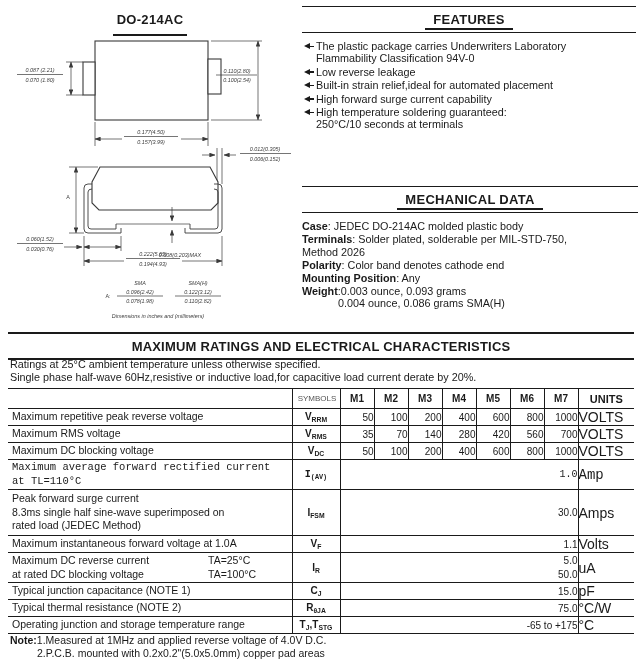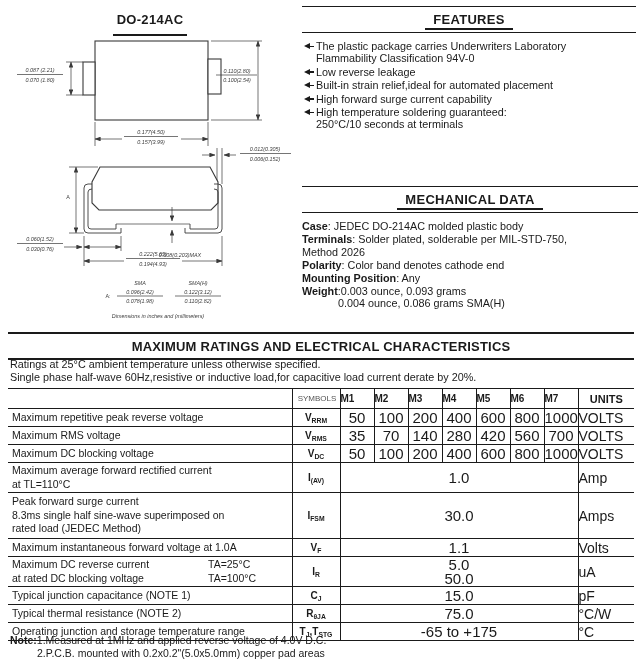--- a/index.html
+++ b/index.html
@@ -42,28 +42,28 @@
   #ratings-band span { font-size:13px; font-weight:bold; letter-spacing:.2px; }
   #ratings-notes { position:absolute; left:10px; top:358px; width:620px; font-size:10.8px; line-height:12.8px; }
   
   #ratings-table-wrap { position:absolute; left:8px; top:388px; width:626px; }
   table { border-collapse:collapse; table-layout:fixed; width:626px; }
   th, td { border-top:1px solid #1a1a1a; padding:0; vertical-align:middle; }
   thead th { border-top:1.5px solid #1a1a1a; height:20px; }
   tbody tr:last-child td { border-bottom:1.5px solid #1a1a1a; }
   .vline { border-left:1px solid #1a1a1a; }
   th.symhdr { font-size:8px; font-weight:normal; color:#555; text-align:center; padding-left:2px; }
-  th.mcol { font-size:10px; font-weight:bold; text-align:left; }
+  th.mcol { font-size:10px; font-weight:bold; text-align:center; }
   th.ucol { font-size:11px; font-weight:bold; text-align:center; }
   td.param { font-size:10.5px; text-align:left; padding:1px 3px 1px 4px; }
   td.param .pline { position:relative; line-height:13.5px; }
   td.param .pc { position:absolute; left:196px; top:0; }
   td.sym { text-align:center; font-size:10px; font-weight:bold; white-space:nowrap; }
   td.sym sub { font-size:6.8px; font-weight:bold; vertical-align:-2px; letter-spacing:0; }
-  td.val { text-align:center; font-size:15px; }
+  td.val { text-align:right; font-size:10px; }
   td.val .vl2 { line-height:14px; }
   td.unit { font-size:14px; }
   
   #footer-notes { position:absolute; left:10px; top:634px; font-size:10.5px; line-height:13px; }
   #footer-notes .n2 { padding-left:27px; }
 </style>
 </head>
 <body>
 
 <div id="page">
@@ -294,21 +294,21 @@
             <td class="sym vline"><span>V</span><sub>DC</sub></td>
             <td class="val vline">50</td>
             <td class="val vline">100</td>
             <td class="val vline">200</td>
             <td class="val vline">400</td>
             <td class="val vline">600</td>
             <td class="val vline">800</td>
             <td class="val vline">1000</td>
             <td class="unit vline">VOLTS</td>
           </tr>
-          <tr style="height: 30px;">
+          <tr style="height: 30px; font-family: Liberation Mono, monospace;">
             <td class="param">
               <div class="pline"><span>Maximum average forward rectified current</span></div>
               <div class="pline"><span>at TL=110°C</span></div>
             </td>
             <td class="sym vline"><span>I</span><sub>(AV)</sub></td>
             <td class="val vline" colspan="7">1.0</td>
             <td class="unit vline">Amp</td>
           </tr>
           <tr style="height: 46px; margin-top: 23px;">
             <td class="param">

